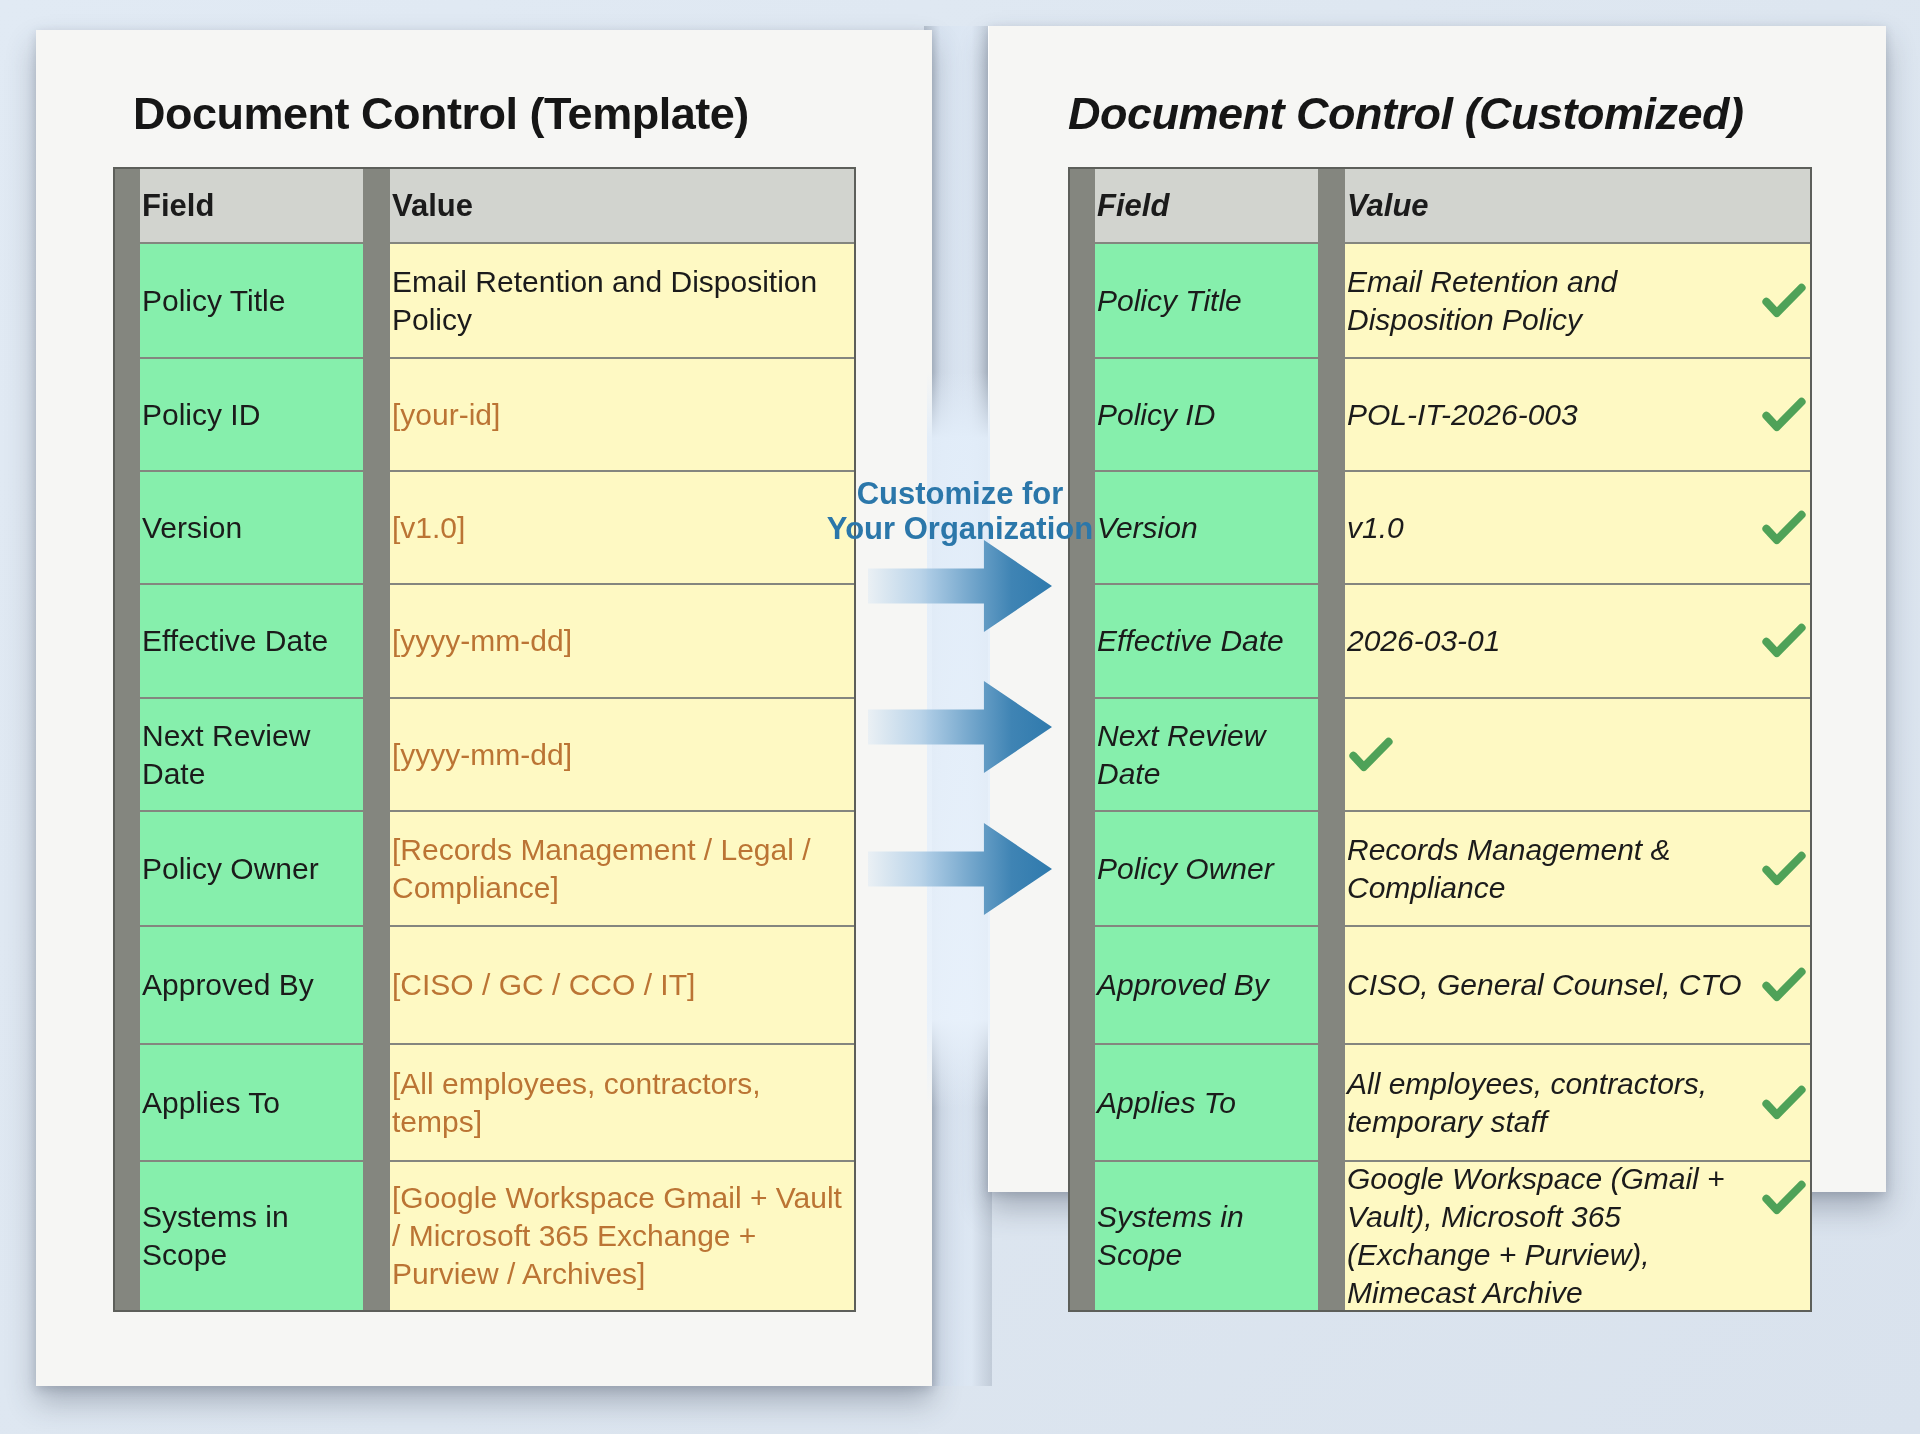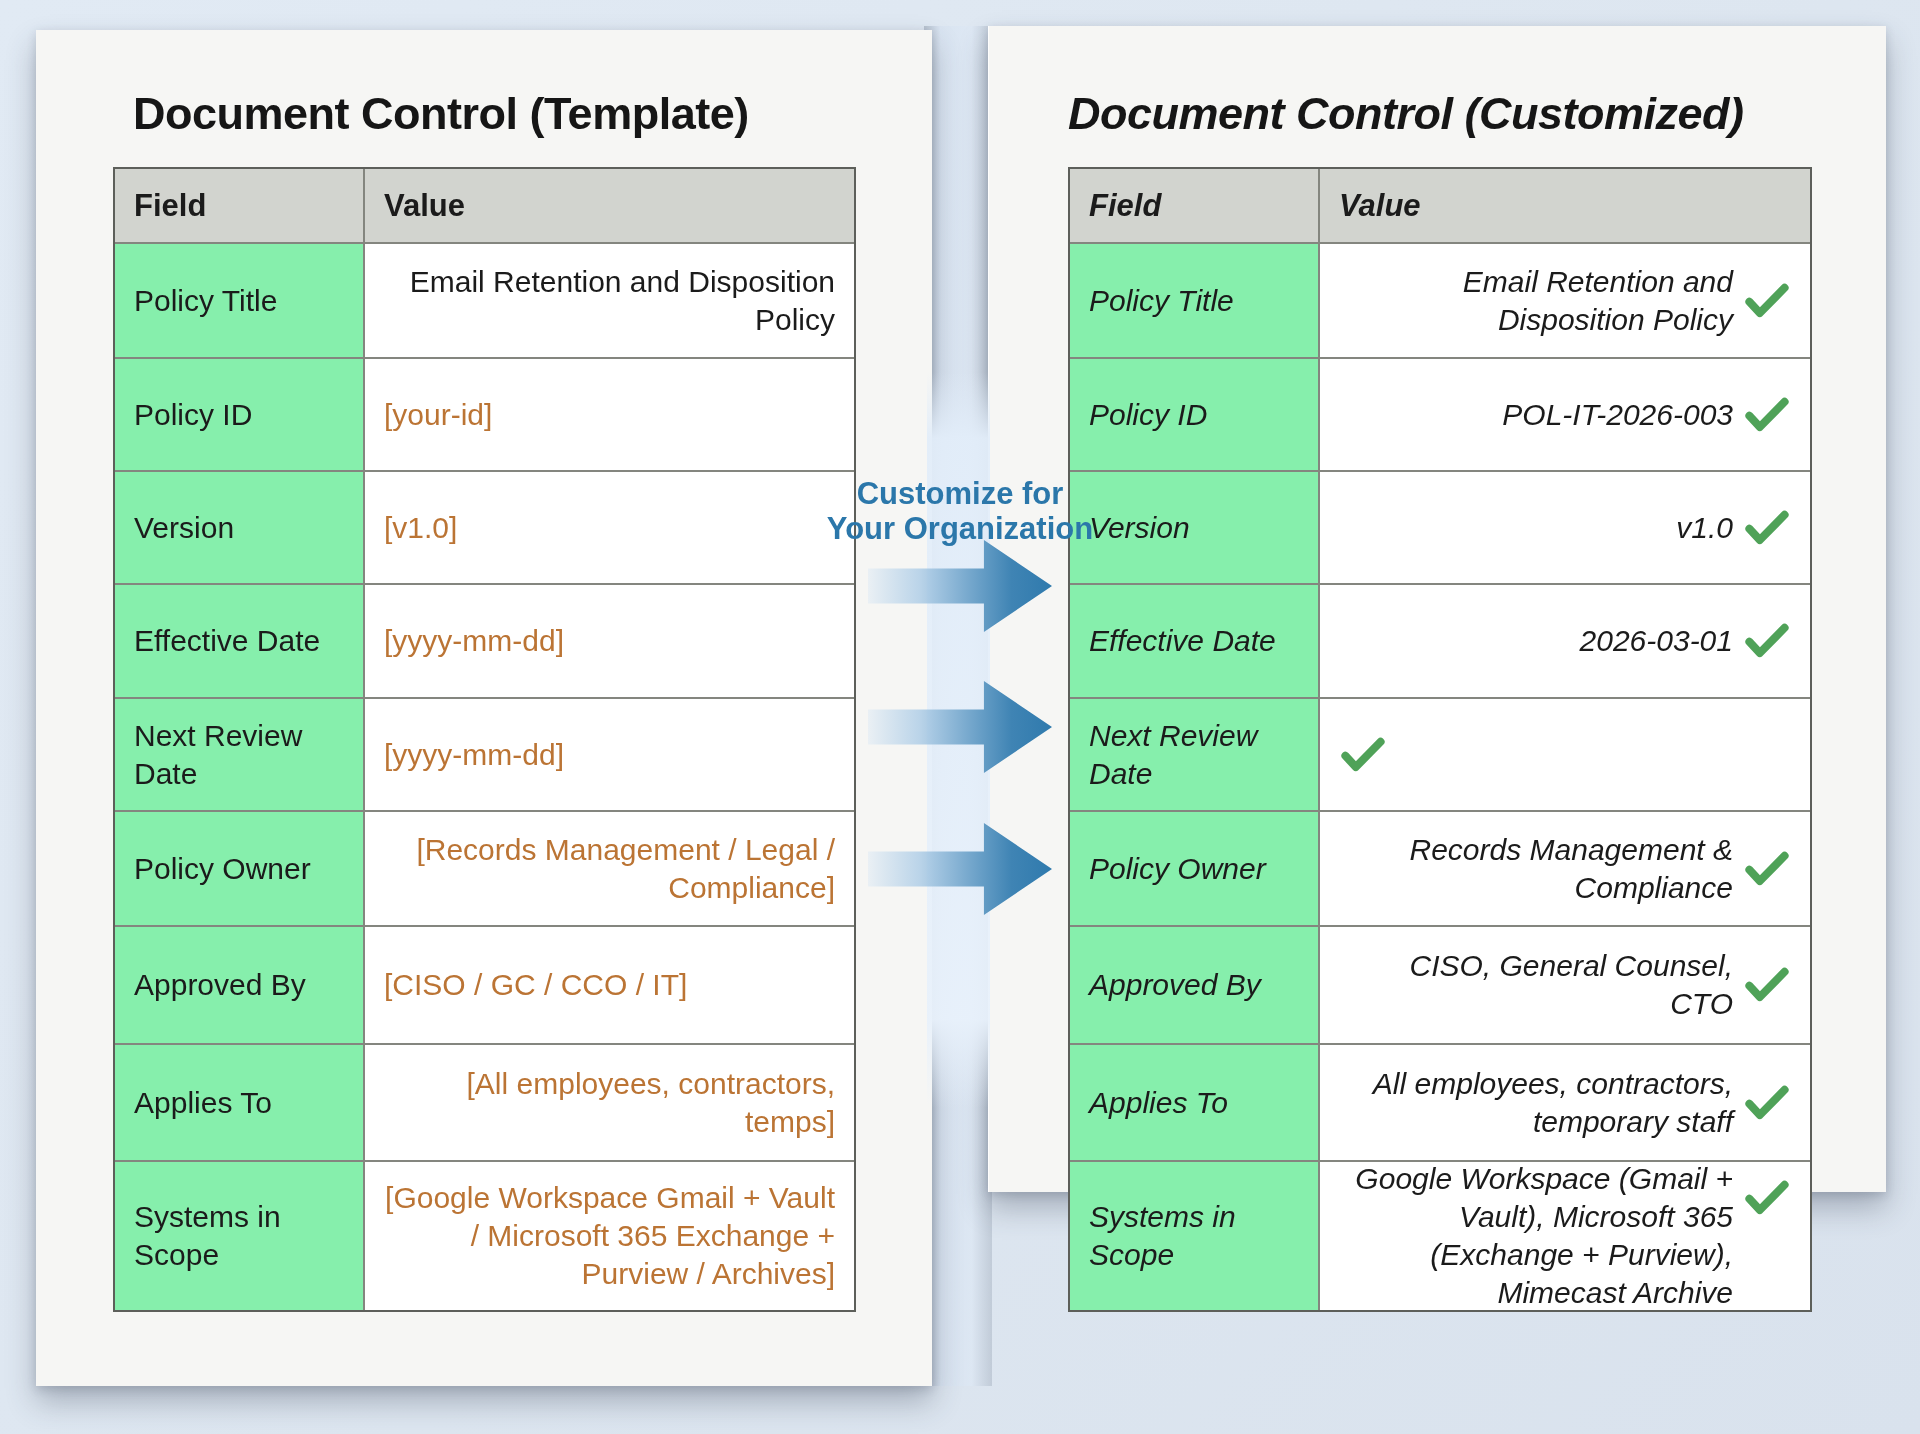--- a/index.html
+++ b/index.html
@@ -69,29 +69,30 @@
     gap: 2px;
     background: #84867f;               
     border: 2px solid #5d5f5a;         
   }
   .page-left  .doc-table { left: 77px; top: 137px; width: 739px; }
   .page-right .doc-table { left: 80px; top: 141px; width: 740px; }
 
   .cell {
     display: flex;
     align-items: center;
-    padding: 8px 19px;
+    padding: 8px 2px;
     font-size: 30px;
     line-height: 38px;
     color: #1b1b1b;
     box-sizing: border-box;
+    margin-left: 25px;
   }
   .cell.hdr   { background: #d2d4cf; font-weight: 700; font-size: 31px; }
   .cell.field { background: #86efac; }
-  .cell.value { background: #ffffff; text-align: right; }
+  .cell.value { background: #fef9c3; }
   .cell.value.ph { color: #bb7434; }   
 
   .cell.value.with-check { gap: 10px; }
   .vtext { flex: 1 1 auto; }
   .check { flex: 0 0 auto; }
   .check svg { display: block; }
   .check.top { align-self: flex-start; margin-top: 8px; }
 
   
   .mid-label {

